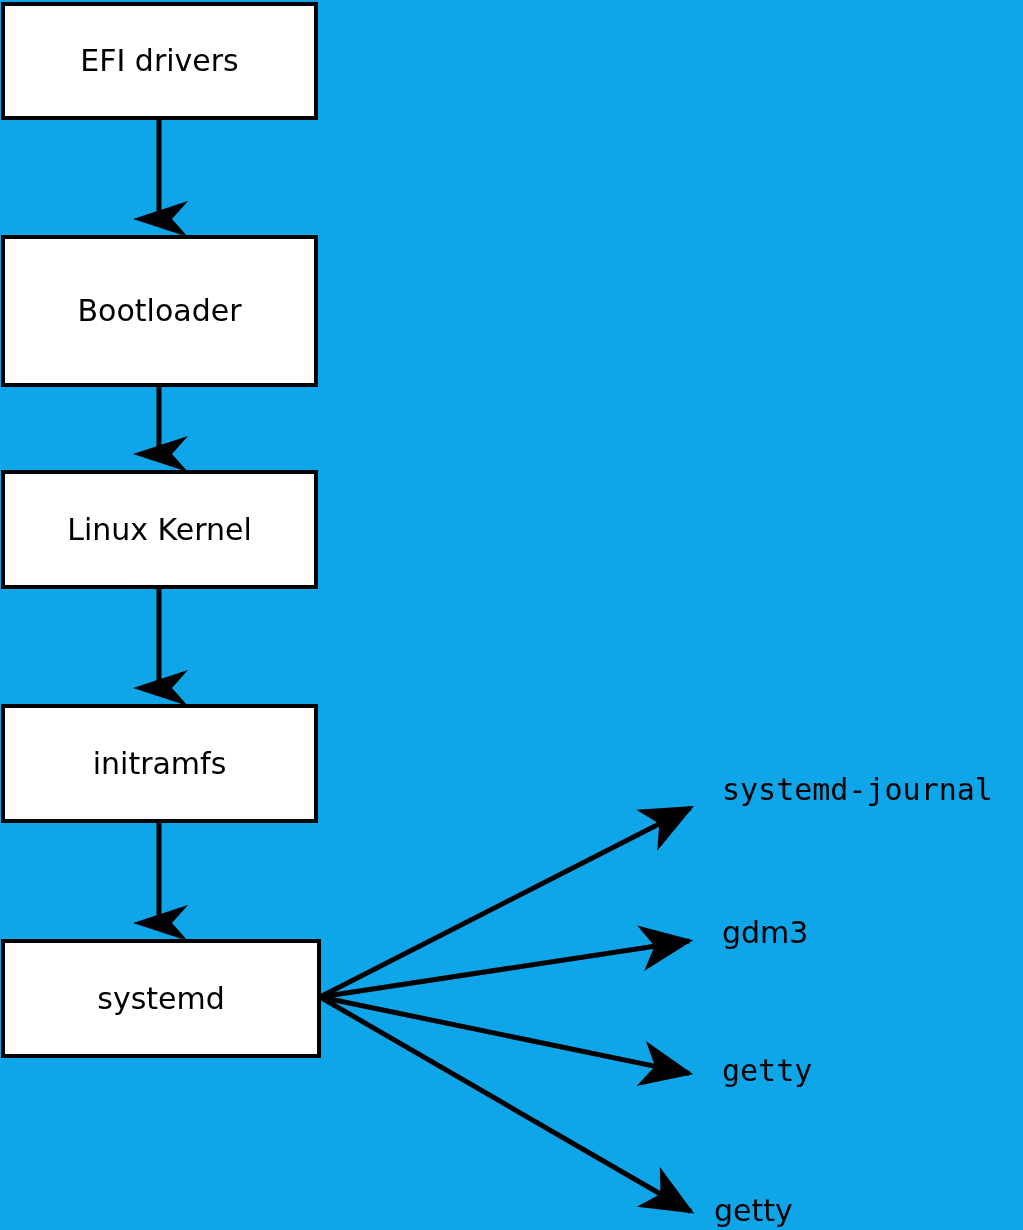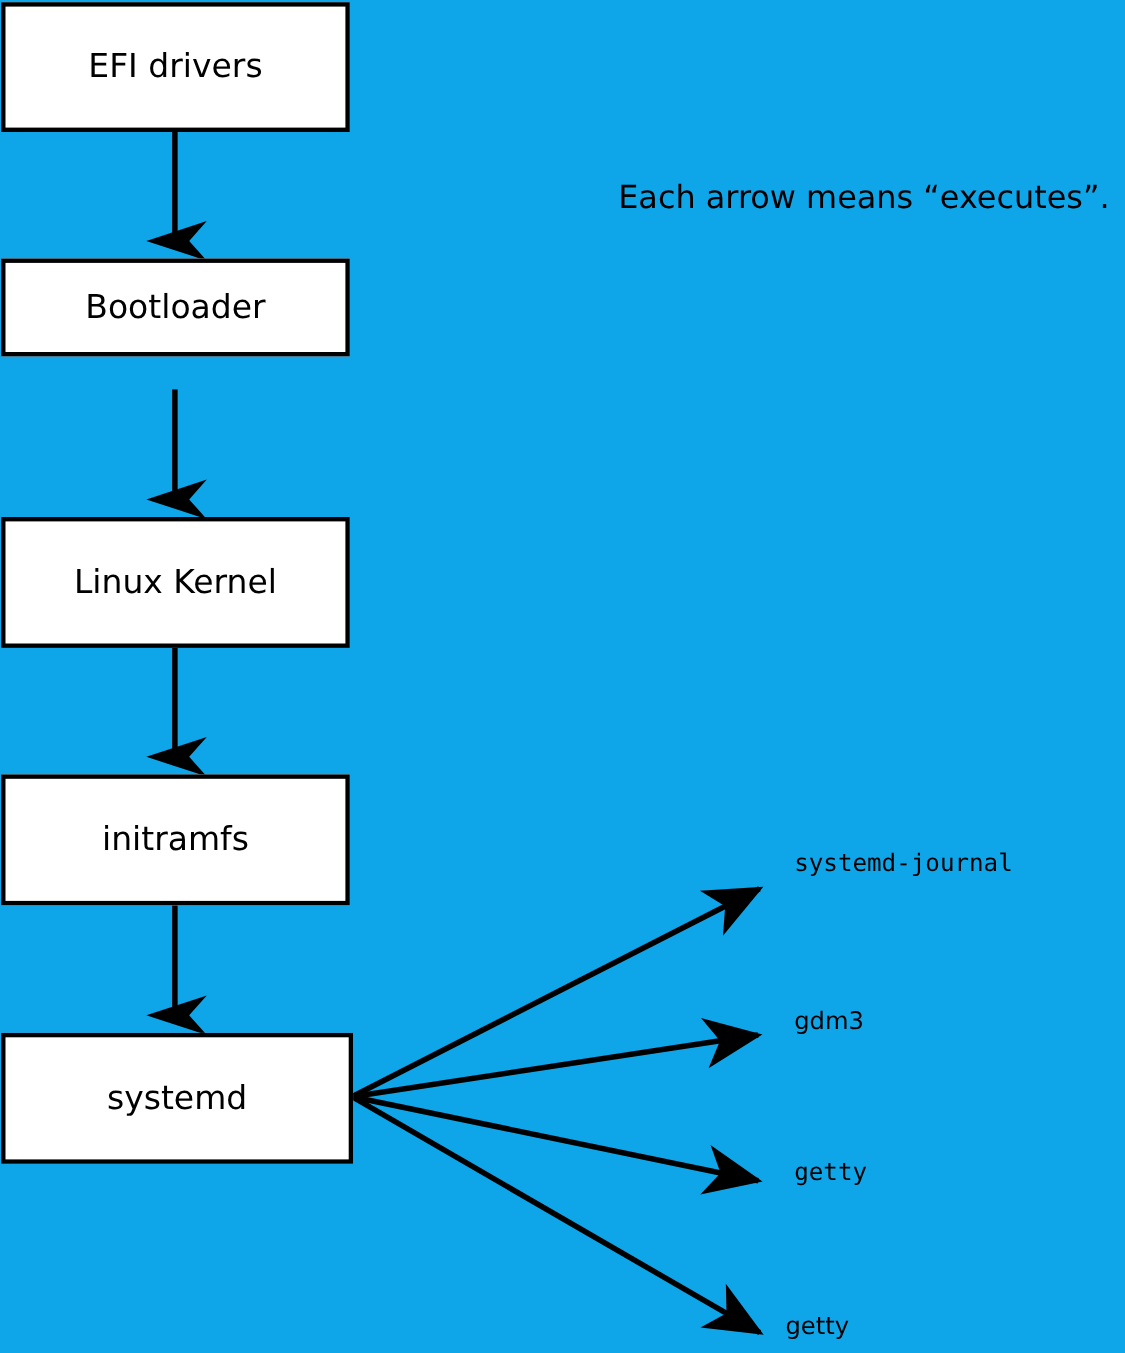--- a/index.html
+++ b/index.html
@@ -41,21 +41,21 @@
   .node-label {
     font-family: "DejaVu Sans", "Liberation Sans", sans-serif;
     font-size: 30px;
     line-height: 1;
     color: #000000;
     white-space: nowrap;
   }
   
   .service-label {
     position: absolute;
-    font-size: 22px;
+    font-size: 30px;
     line-height: 1;
     color: #000000;
     white-space: nowrap;
   }
   .service-label.mono {
     font-family: "DejaVu Sans Mono", "Liberation Mono", monospace;
   }
   .service-label.sans {
     font-family: "DejaVu Sans", "Liberation Sans", sans-serif;
   }
@@ -95,36 +95,35 @@
         <line x1="320" y1="997" x2="689.1473031172916" y2="940.9514565947568" stroke="#000000" stroke-width="5" marker-end="url(#arrowhead-fan)"></line>
         <line x1="320" y1="997" x2="689.2693865926474" y2="1073.367229164448" stroke="#000000" stroke-width="5" marker-end="url(#arrowhead-fan)"></line>
         <line x1="320" y1="997" x2="690.7474420653615" y2="1211.4900122943584" stroke="#000000" stroke-width="5" marker-end="url(#arrowhead-fan)"></line>
       </g>
   </svg>
 
   <div id="boot-chain-boxes">
       <div class="node-box" style="left: 1px; top: 2px; width: 317px; height: 118px;">
         <span class="node-label">EFI drivers</span>
       </div>
-      <div class="node-box" style="left: 1px; top: 235px; width: 317px; height: 89px;">
+      <div class="node-box" style="left: 1px; top: 235px; width: 317px; height: 152px;">
         <span class="node-label">Bootloader</span>
       </div>
       <div class="node-box" style="left: 1px; top: 470px; width: 317px; height: 119px;">
         <span class="node-label">Linux Kernel</span>
       </div>
       <div class="node-box" style="left: 1px; top: 704px; width: 317px; height: 119px;">
         <span class="node-label">initramfs</span>
       </div>
       <div class="node-box" style="left: 1px; top: 939px; width: 320px; height: 119px;">
         <span class="node-label">systemd</span>
       </div>
     </div>
 
   <div id="service-labels">
       <div class="service-label mono" style="left: 722px; top: 775px;">systemd-journal</div>
       <div class="service-label sans" style="left: 722px; top: 918px;">gdm3</div>
       <div class="service-label mono" style="left: 722px; top: 1056px;">getty</div>
       <div class="service-label sans" style="left: 714px; top: 1196px;">getty</div>
     </div>
 
-  <div class="annotation" id="legend-annotation" style="left: 562px; top: 165px;">Each arrow means “executes”.</div>
 
 </div>
 
 </body></html>

